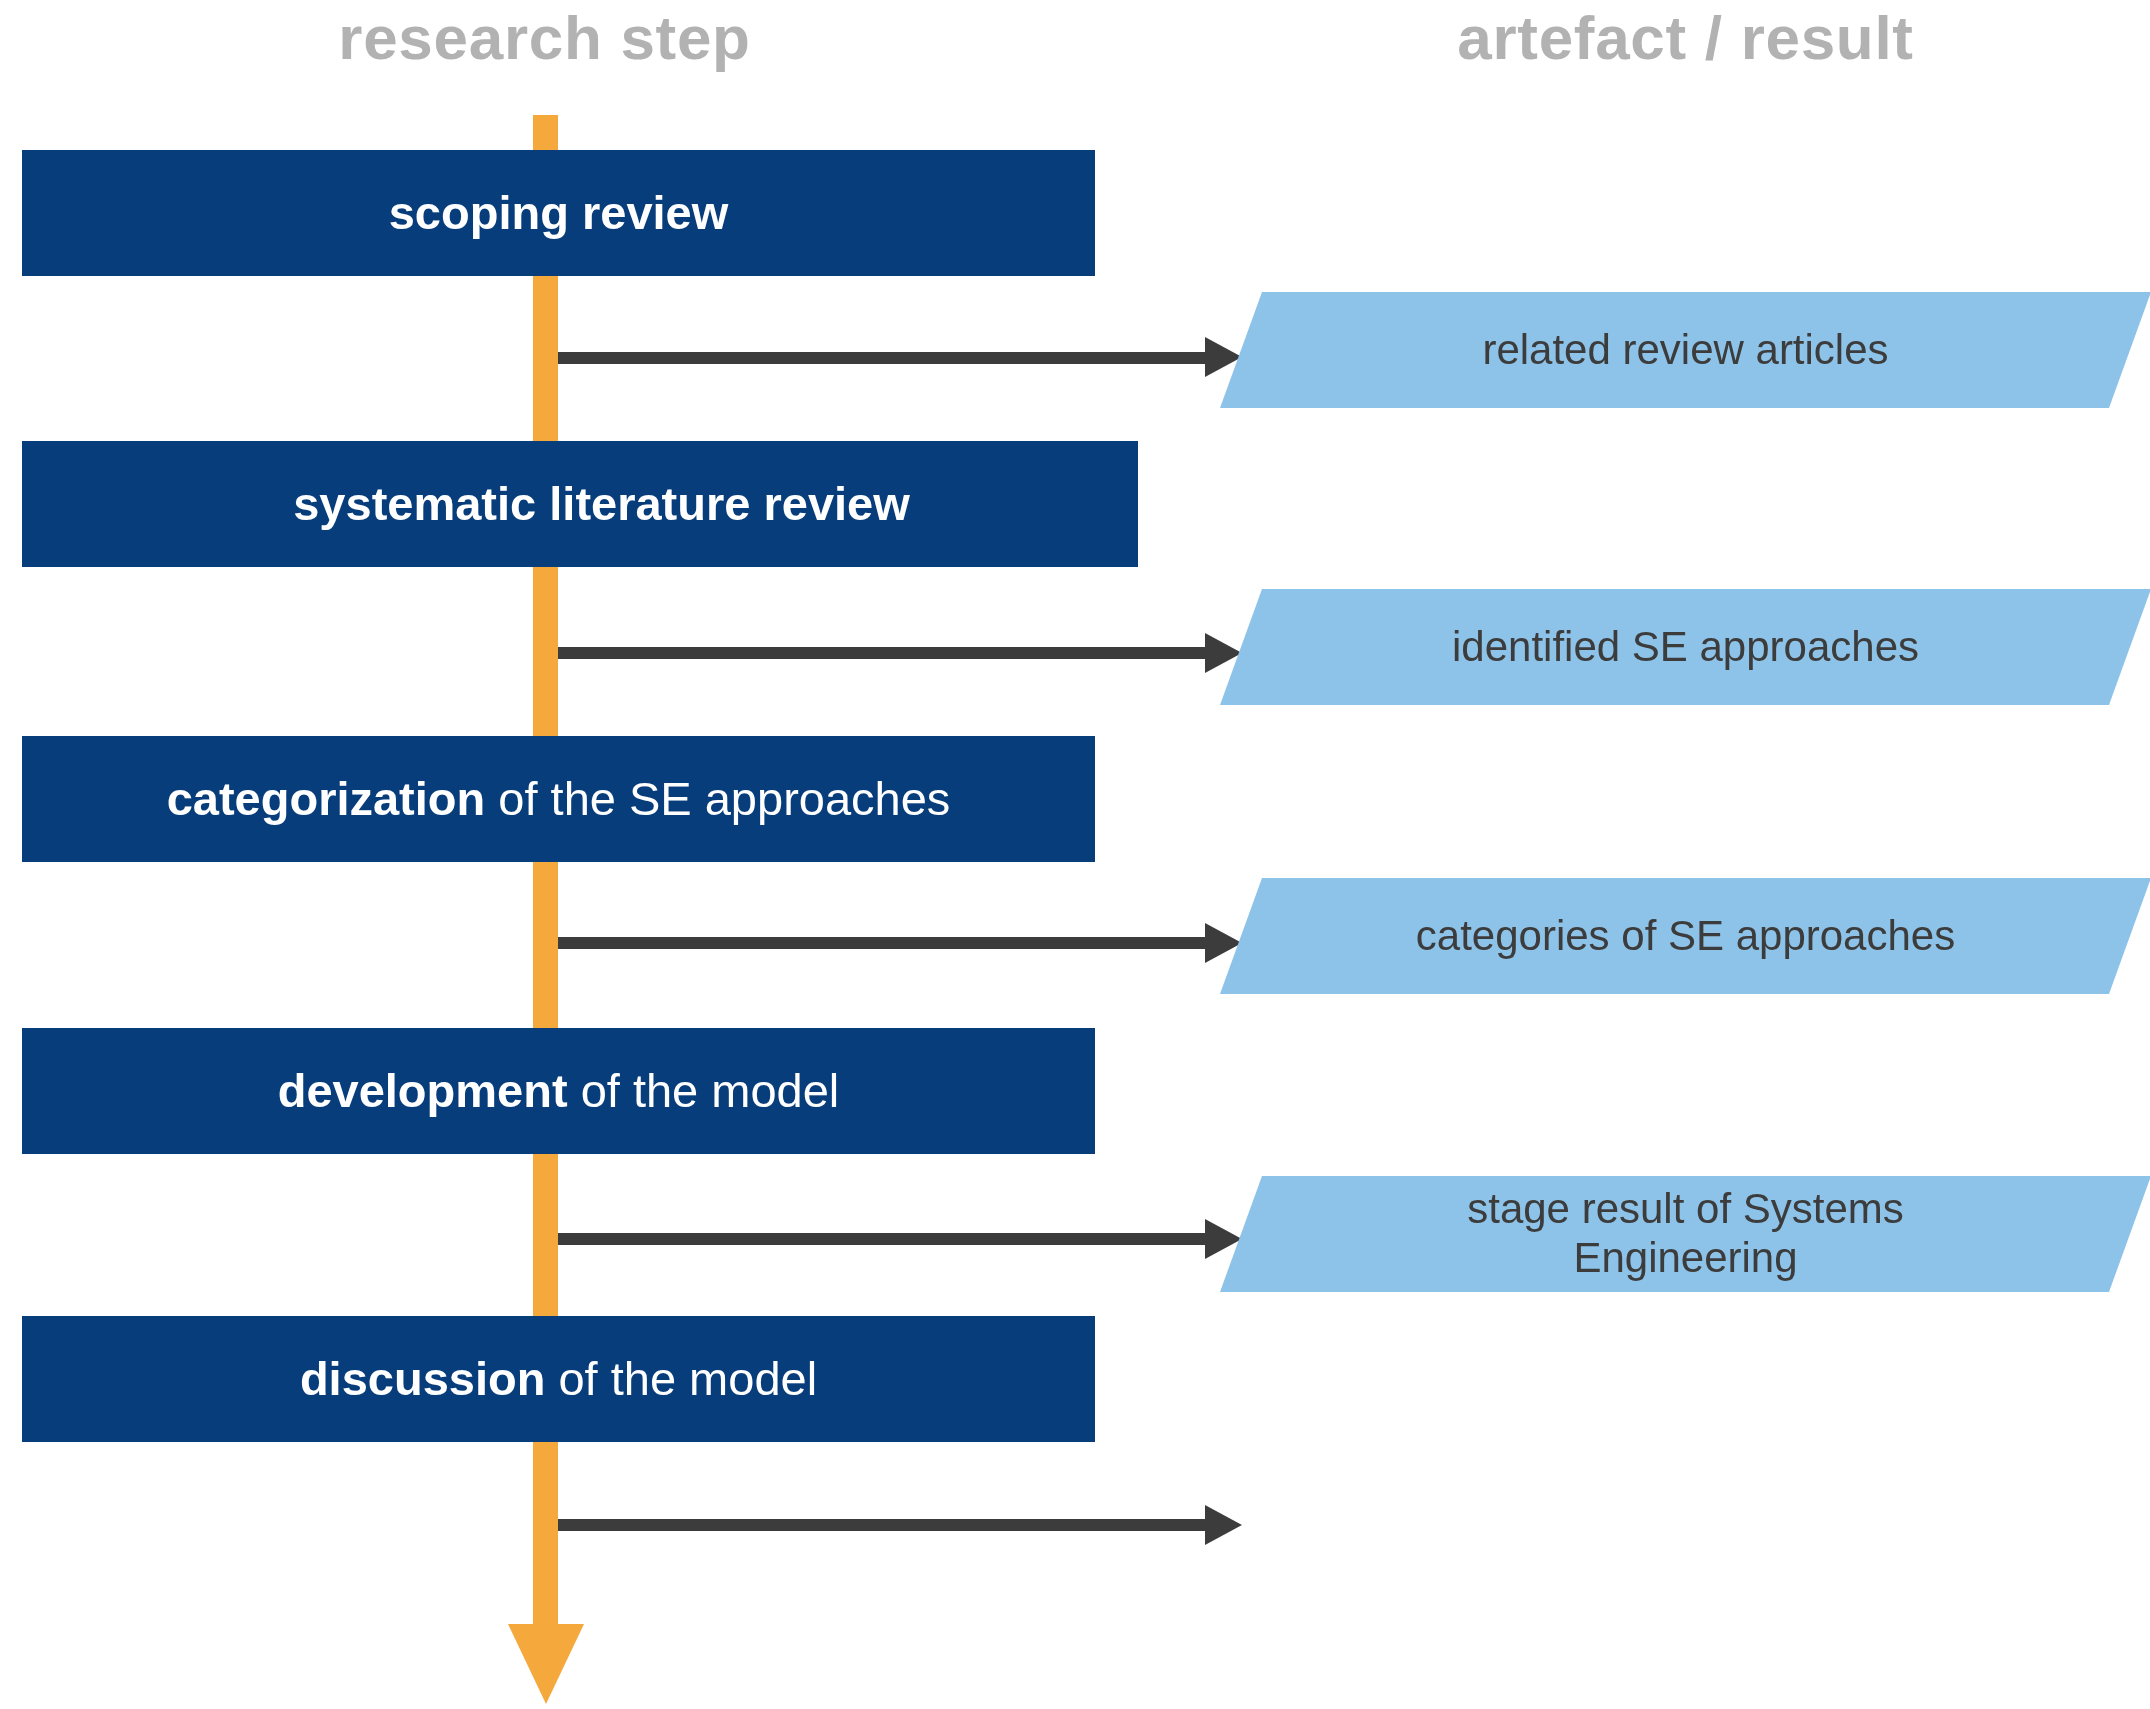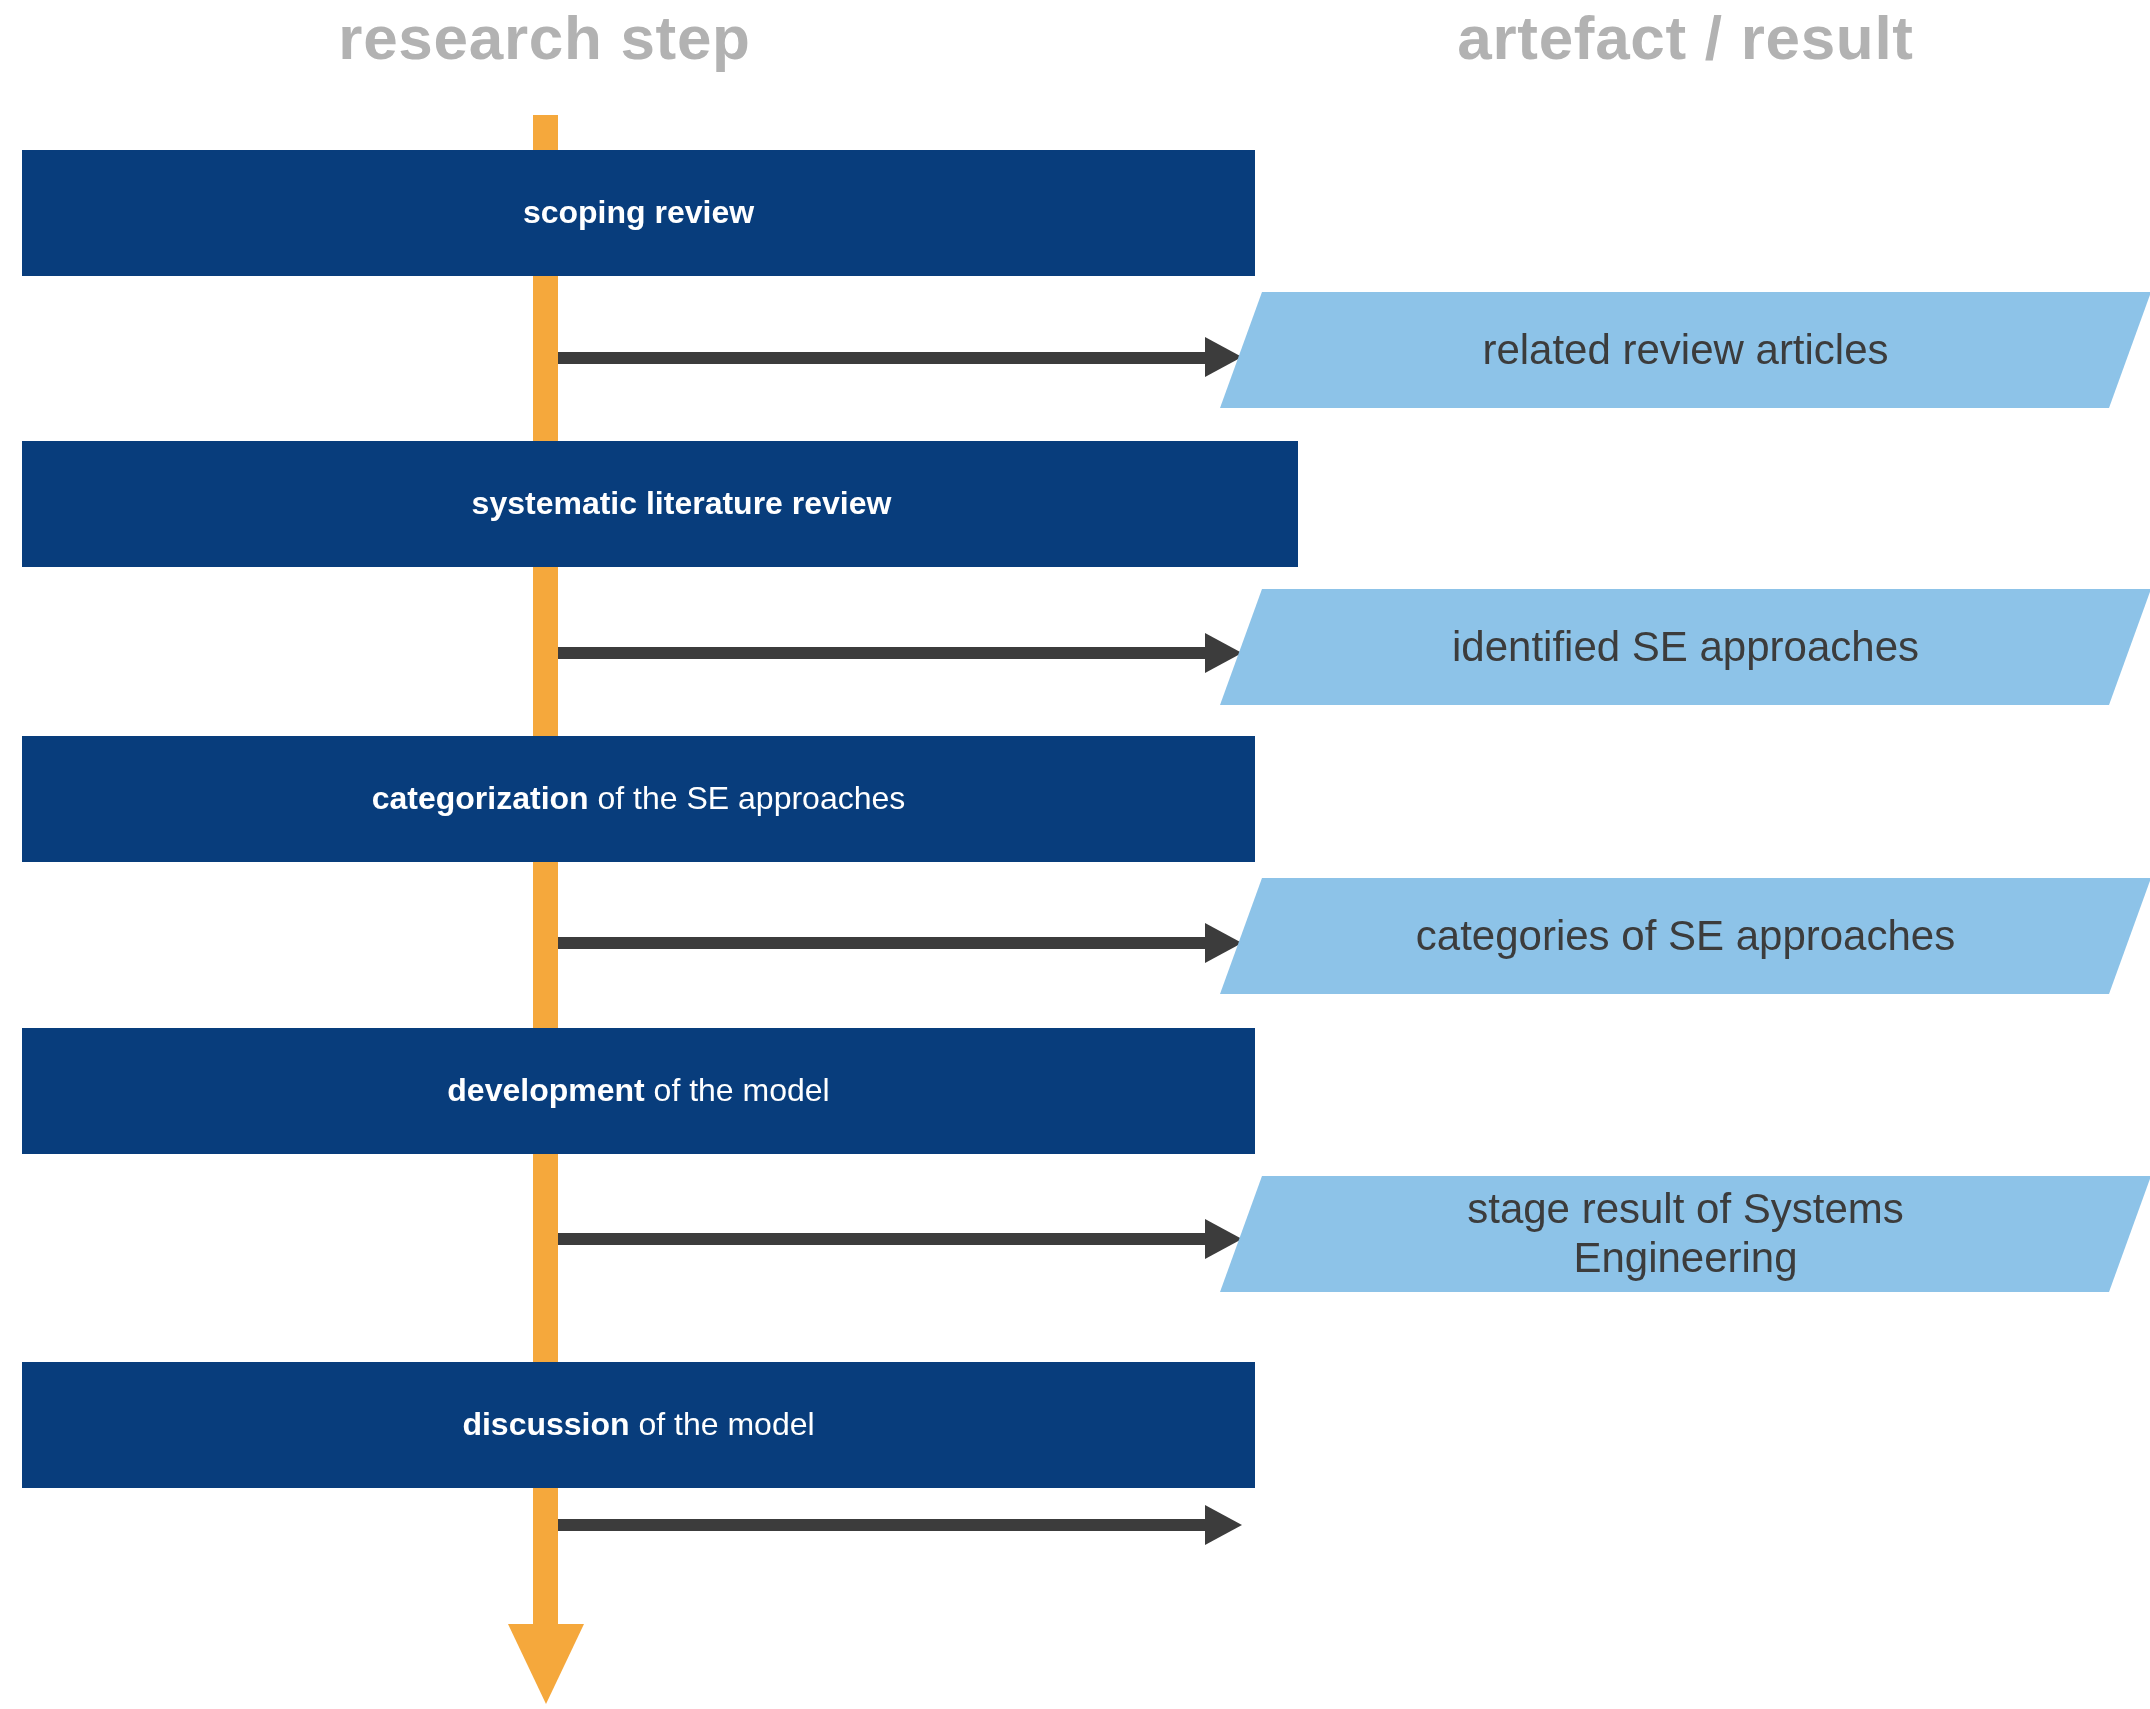--- a/index.html
+++ b/index.html
@@ -18,31 +18,31 @@
     display:flex;align-items:flex-start;justify-content:center;
     font-size:62px;font-weight:bold;line-height:1.05;
     color:var(--header_text,#B2B2B2);
     letter-spacing:0.7px;
   }
   .col-header.left{left:22px;width:1045px;}
   .col-header.right{left:1220px;width:931px;}
 
   
   .step-box{
-    position:absolute;left:22px;width:1233px;height:126px;
+    position:absolute;left:22px;width:1073px;height:126px;
     background:var(--step_box,#083D7C);
     display:flex;align-items:center;justify-content:center;
     color:var(--step_text,#FFFFFF);
-    font-size:32px;line-height:1.1;
+    font-size:47px;line-height:1.1;
     z-index:3;
     white-space:pre-wrap;
   }
   .step-box .em{font-weight:bold;}
   .step-box .rest{font-weight:normal;}
-  .s1{top:150px;} .s2{top:441px;padding-left:43px;} .s3{top:736px;} .s4{top:1028px;} .s5{top:1316px;margin-top:46px;}
+  .s1{top:150px;} .s2{top:441px;padding-left:43px;} .s3{top:736px;} .s4{top:1028px;} .s5{top:1316px;}
 
   
   .artefact{
     position:absolute;left:1220px;width:931px;height:116px;
     background:var(--artefact_box,#8DC3E8);
     clip-path:polygon(42px 0, 100% 0, calc(100% - 42px) 100%, 0 100%);
     display:flex;align-items:center;justify-content:center;
     color:var(--artefact_text,#3C3C3C);
     font-size:42px;line-height:1.16;
     text-align:center;

